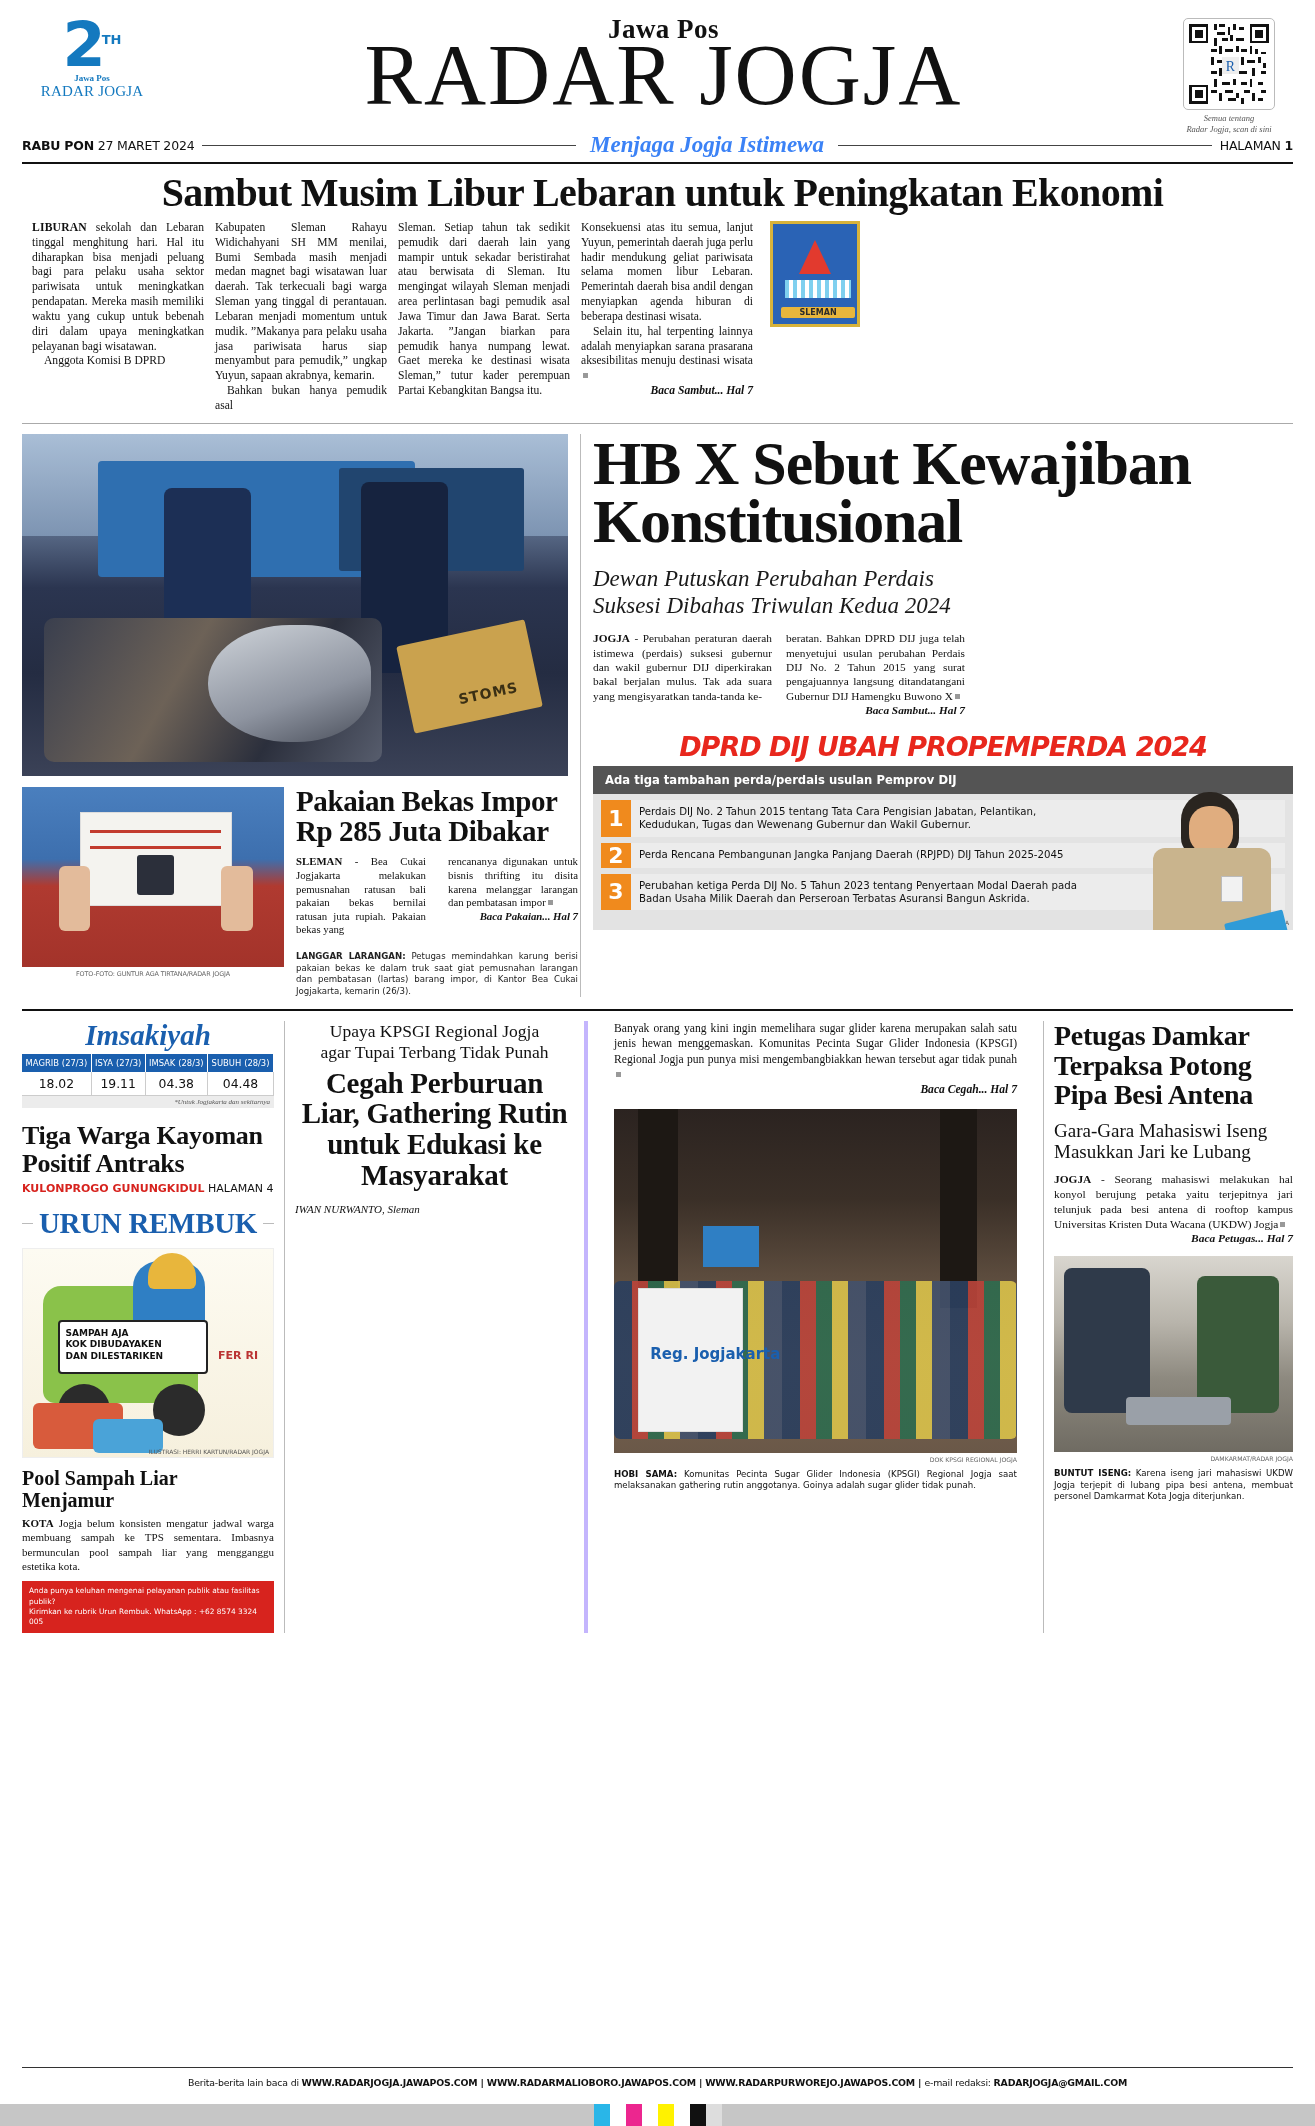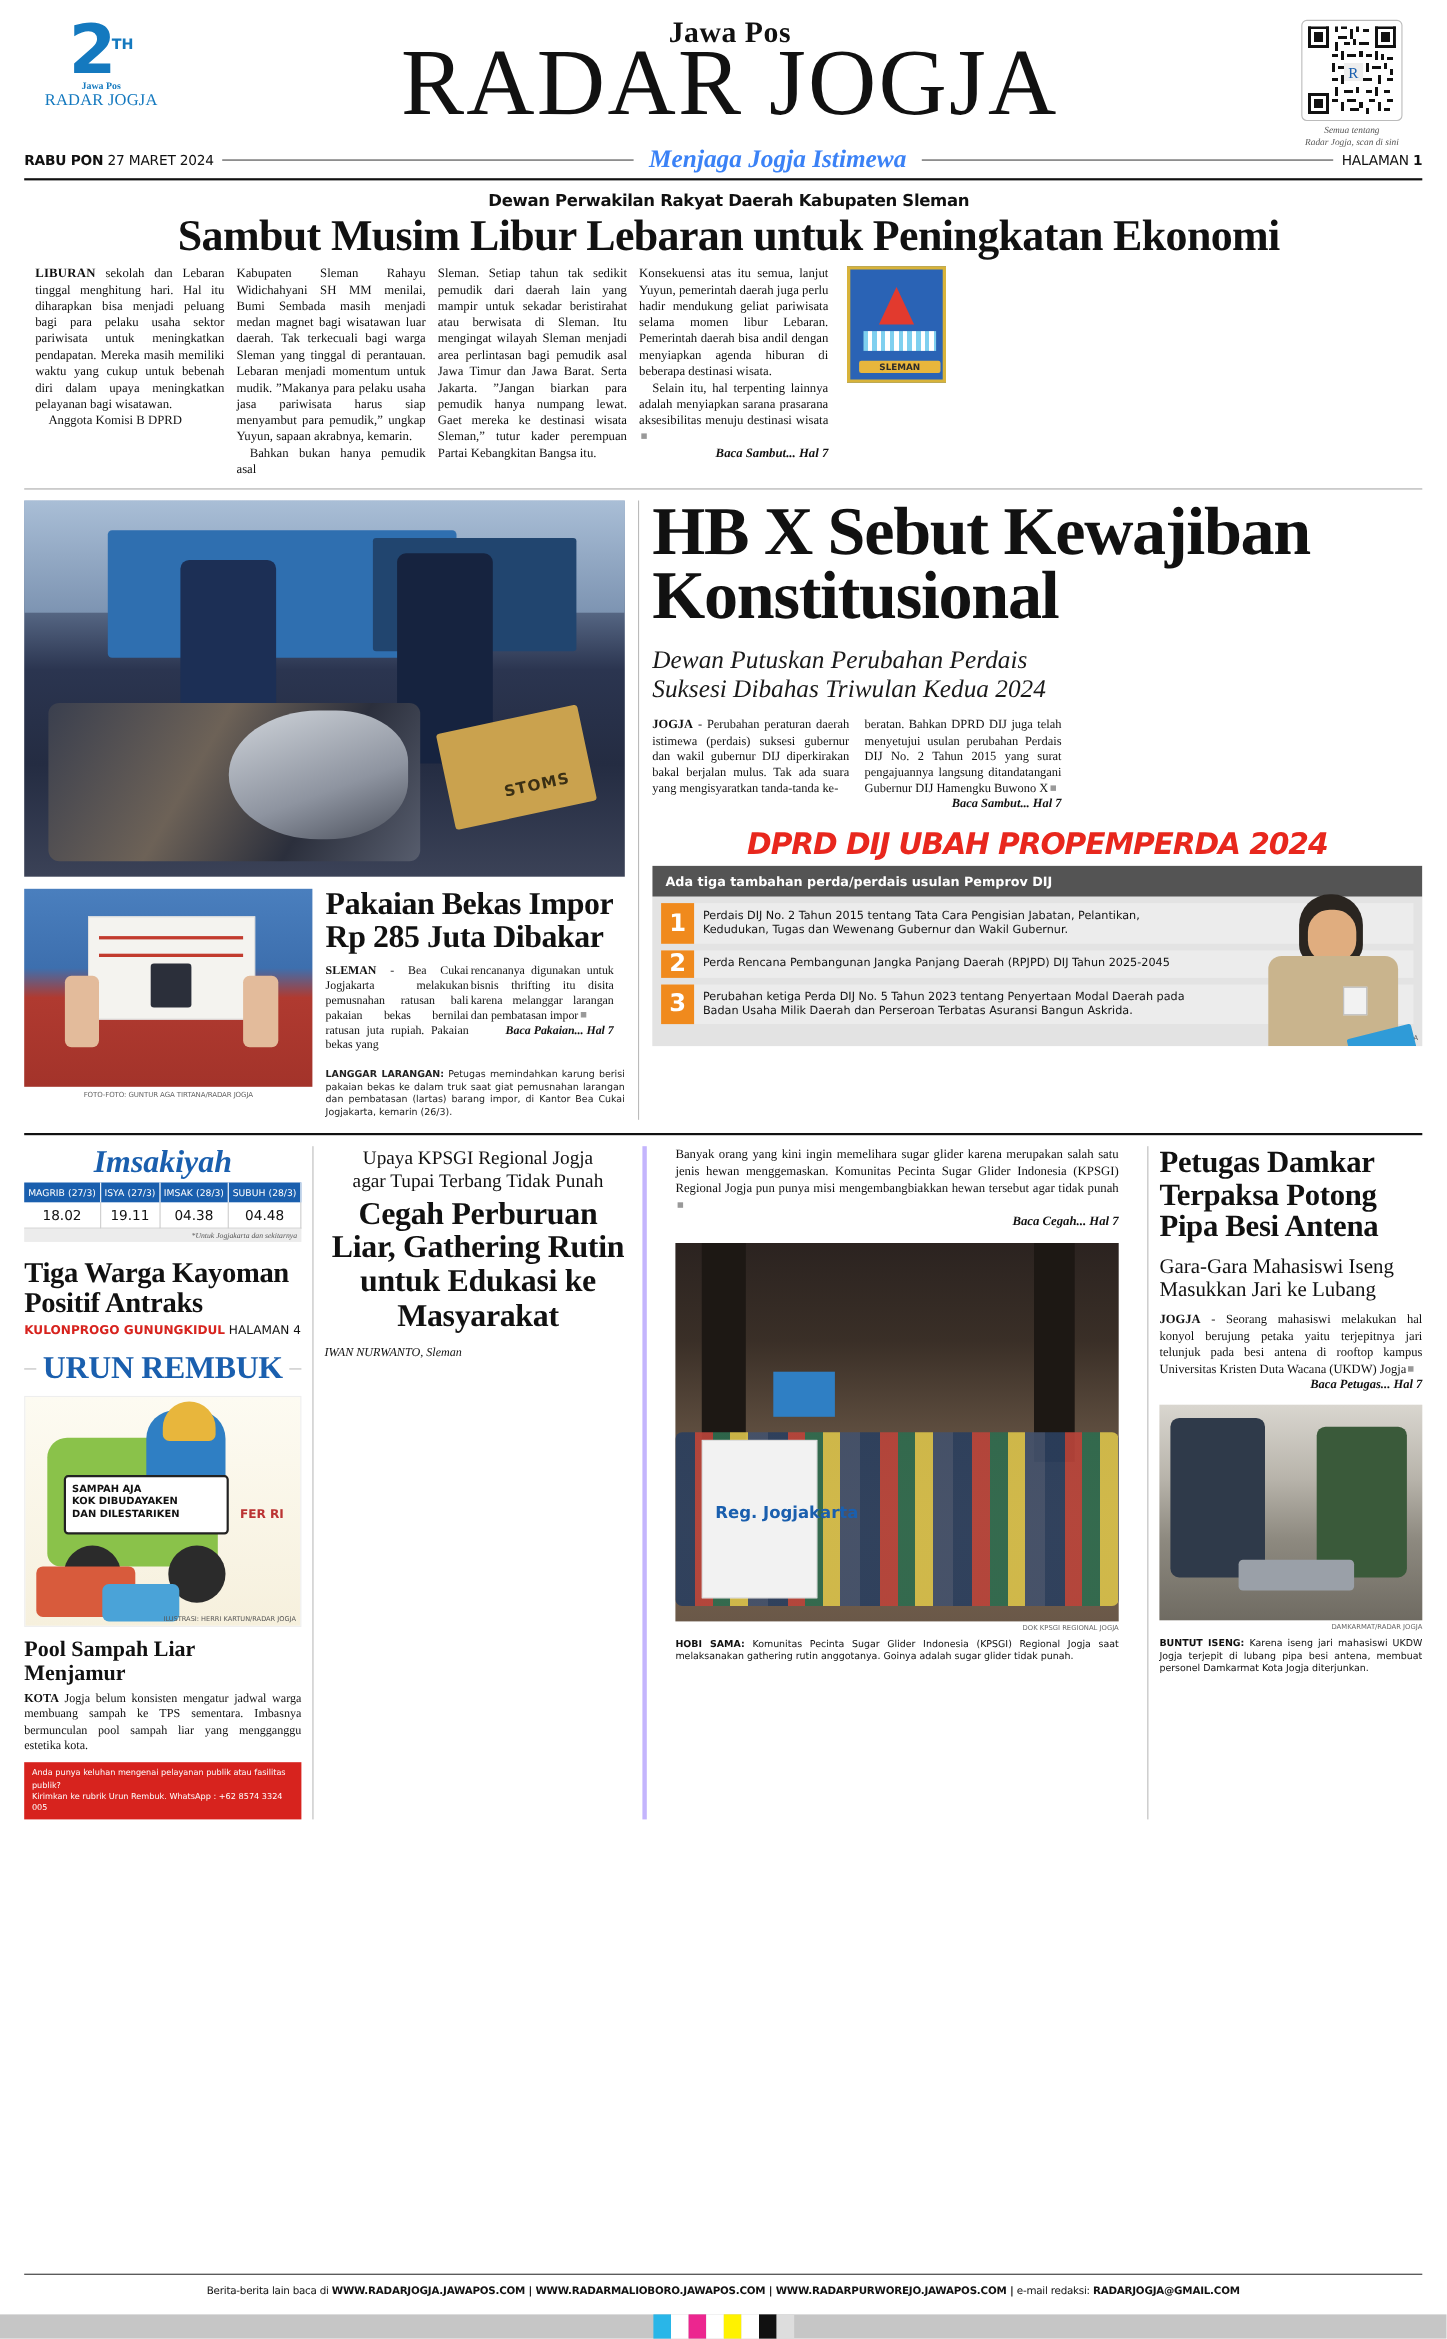--- a/index.html
+++ b/index.html
@@ -147,21 +147,21 @@
   .photo-small .paper{position:absolute;left:22%;top:14%;width:58%;height:52%;background:#f4f3ef;border:1px solid #ddd;}
   .photo-small .papertxt{position:absolute;left:26%;top:24%;width:50%;height:3px;background:#c23b2e;}
   .photo-small .papertxt2{position:absolute;left:26%;top:33%;width:50%;height:3px;background:#c23b2e;}
   .photo-small .emblem{position:absolute;left:44%;top:38%;width:14%;height:22%;background:#2b2f3a;border-radius:3px;}
   .photo-small .hand1{position:absolute;left:14%;top:44%;width:12%;height:36%;background:#e3bb9b;border-radius:6px;}
   .photo-small .hand2{position:absolute;right:12%;top:44%;width:12%;height:36%;background:#e3bb9b;border-radius:6px;}
   .photo-credit{ font-family:"DejaVu Sans",sans-serif; font-size:6.4px; color:#666; text-align:center; padding-top:3px; letter-spacing:-.1px;}
 
   .pakaian { flex: 1; }
   .pakaian-hl { font-family:"Liberation Serif",serif; font-weight:700; font-size:29px; line-height:1.03; letter-spacing:-.4px; }
-  .pakaian-cols { display:flex; gap:2px; padding-top:9px; }
+  .pakaian-cols { display:flex; gap:22px; padding-top:9px; }
   .pakaian-cols .col{ width:130px; font-size:10.8px; line-height:1.26; text-align:justify;}
   .pakaian-cols .col p { text-indent: 10px; }
   .pakaian-cols .col p:first-child { text-indent: 0; }
   .capbold { font-family:"DejaVu Sans",sans-serif; font-size:8.6px; line-height:1.35; color:#222; padding-top:14px; text-align:justify;}
   .capbold b { font-weight:700; }
 
   
   .hbx-hl {
     font-family:"Liberation Serif",serif; font-weight:700;
     font-size:62px; line-height:0.94; letter-spacing:-1.2px;
@@ -395,21 +395,20 @@
     <div class="dl-date"><b>RABU PON</b> <span>27 MARET 2024</span></div>
     <div class="dl-rule"></div>
     <div class="dl-tag">Menjaga Jogja Istimewa</div>
     <div class="dl-rule"></div>
     <div class="dl-page"><span>HALAMAN</span> <b>1</b></div>
   </div>
   <div class="hr-thick"></div>
 
   <div class="lead">
     <div class="lead-main">
-      <div class="kicker">Dewan Perwakilan Rakyat Daerah Kabupaten Sleman</div>
       <div class="lead-hl">Sambut Musim Libur Lebaran untuk Peningkatan Ekonomi</div>
       <div class="lead-cols">
         <div class="col">
           <p><b class="drop">LIBURAN</b><span> sekolah dan Lebaran tinggal menghitung hari. Hal itu diharapkan bisa menjadi peluang bagi para pelaku usaha sektor pariwisata untuk meningkatkan pendapatan. Mereka masih memiliki waktu yang cukup untuk bebenah diri dalam upaya meningkatkan pelayanan bagi wisatawan.</span></p>
           <p>Anggota Komisi B DPRD</p>
         </div>
         <div class="col">
           <p>Kabupaten Sleman Rahayu Widichahyani SH MM menilai, Bumi Sembada masih menjadi medan magnet bagi wisatawan luar daerah. Tak terkecuali bagi warga Sleman yang tinggal di perantauan. Lebaran menjadi momentum untuk mudik. ”Makanya para pelaku usaha jasa pariwisata harus siap menyambut para pemudik,” ungkap Yuyun, sapaan akrabnya, kemarin.</p>
           <p>Bahkan bukan hanya pemudik asal</p>
         </div>

